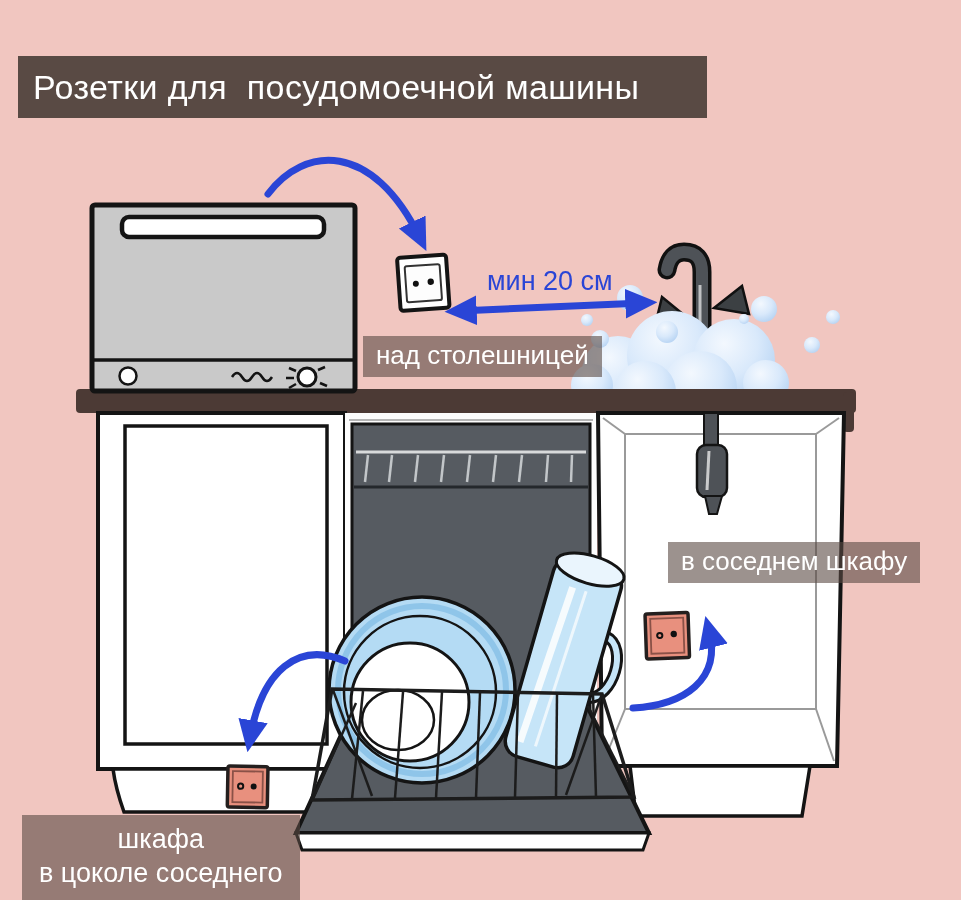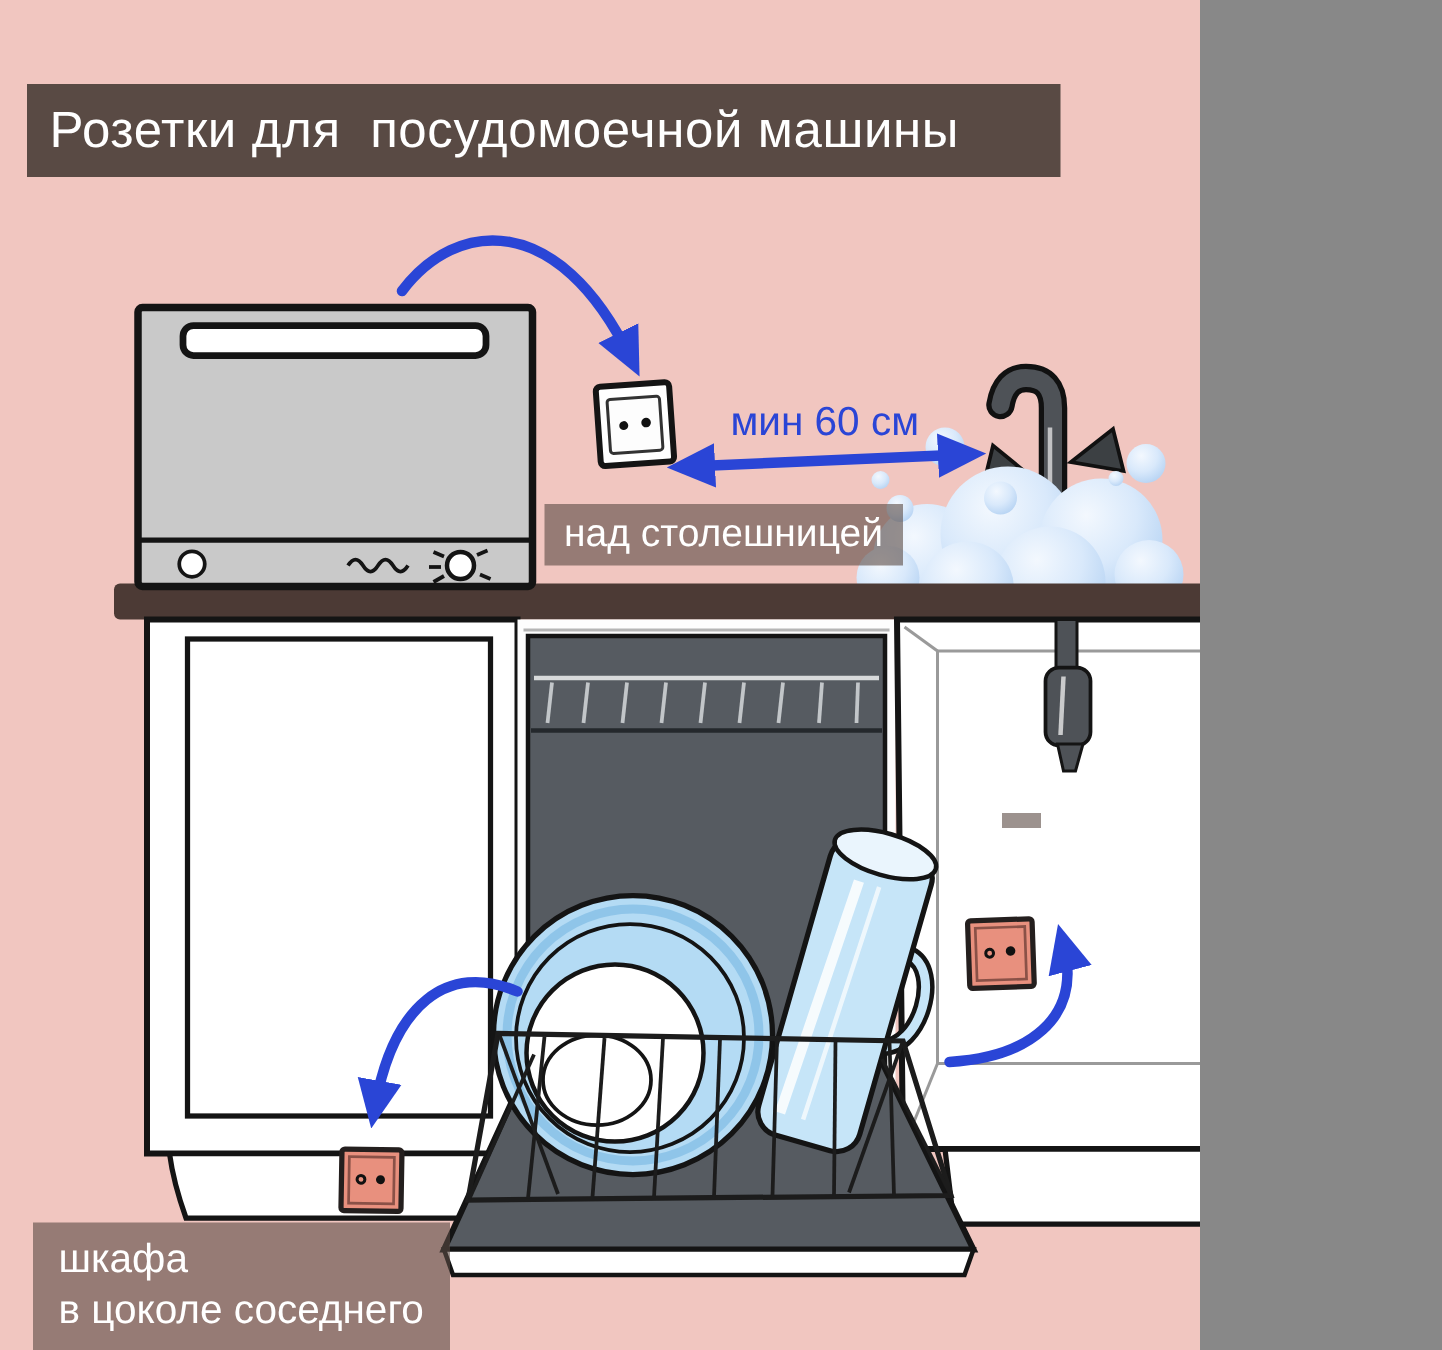--- a/index.html
+++ b/index.html
@@ -3,32 +3,32 @@
 <meta charset="utf-8">
 <style>
   :root{
     --bg:#f1c6c0; --title_bar:#594a44; --label_bg:rgba(90,73,66,0.60);
     --accent_blue:#2a45d6; --outlet_salmon:#e8907e; --countertop:#4c3a35;
     --appliance_gray:#c9c9c9; --interior_gray:#565b61; --steel:#4e5257;
     --dish_blue:#b4dbf4; --cup_blue:#c6e5f8; --text_white:#ffffff;
   }
   *{box-sizing:border-box;margin:0;padding:0;}
   body{font-family:"Liberation Sans",sans-serif;background:#888;}
-  .stage{position:relative;width:800px;height:900px;background:var(--bg);overflow:hidden;}
+  .stage{position:relative;width:961px;height:900px;background:var(--bg);overflow:hidden;}
   .scene-svg{position:absolute;left:0;top:0;z-index:1;}
   .txt{position:absolute;z-index:2;}
   .title-bar{left:18px;top:56px;width:689px;height:62px;background:var(--title_bar);
     color:var(--text_white);display:flex;align-items:center;padding-left:15px;
     font-size:34px;letter-spacing:.4px;}
   .title-bar span{white-space:pre;}
   .hint{left:471px;top:167px;color:var(--text_white);font-size:25px;line-height:31px;}
   .hint span{display:block;}
   .min30{left:487px;top:266px;color:var(--accent_blue);font-size:27px;font-weight:500;}
   .tag{background:var(--label_bg);color:var(--text_white);font-size:26px;line-height:31px;
-    padding:4px 13px 6px;}
+    padding:4px 13px 6px;text-align:center;}
   .tag span{display:block;}
   .tag-counter{left:363px;top:336px;}
   .tag-cabinet{left:668px;top:542px;}
   .tag-plinth{left:22px;top:815px;font-size:27px;line-height:34px;padding:7px 17px 10px;}
   .stroke-blue{stroke:var(--accent_blue);fill:none;stroke-width:7;stroke-linecap:round;}
 </style>
 </head>
 <body>
 
 <div class="stage">
@@ -199,27 +199,28 @@
   <path class="stroke-blue" d="M633,708 C684,705 722,680 709,630" marker-end="url(#ah)"></path>
 </svg>
 
 <div class="txt title-bar">
   <span>Розетки для  посудомоечной машины</span>
 </div>
 
 <div class="txt hint">
 </div>
 
-<div class="txt min30">мин 60 см</div>
+<div class="txt min30">мин 20 см</div>
 
 <div class="txt tag tag-counter">
   <span>над столешницей</span>
 </div>
 
 <div class="txt tag tag-cabinet">
+  <span>в соседнем шкафу</span>
 </div>
 
 <div class="txt tag tag-plinth">
   <span>шкафа</span>
   <span>в цоколе соседнего</span>
 </div>
 
 </div>
 
 </body></html>

